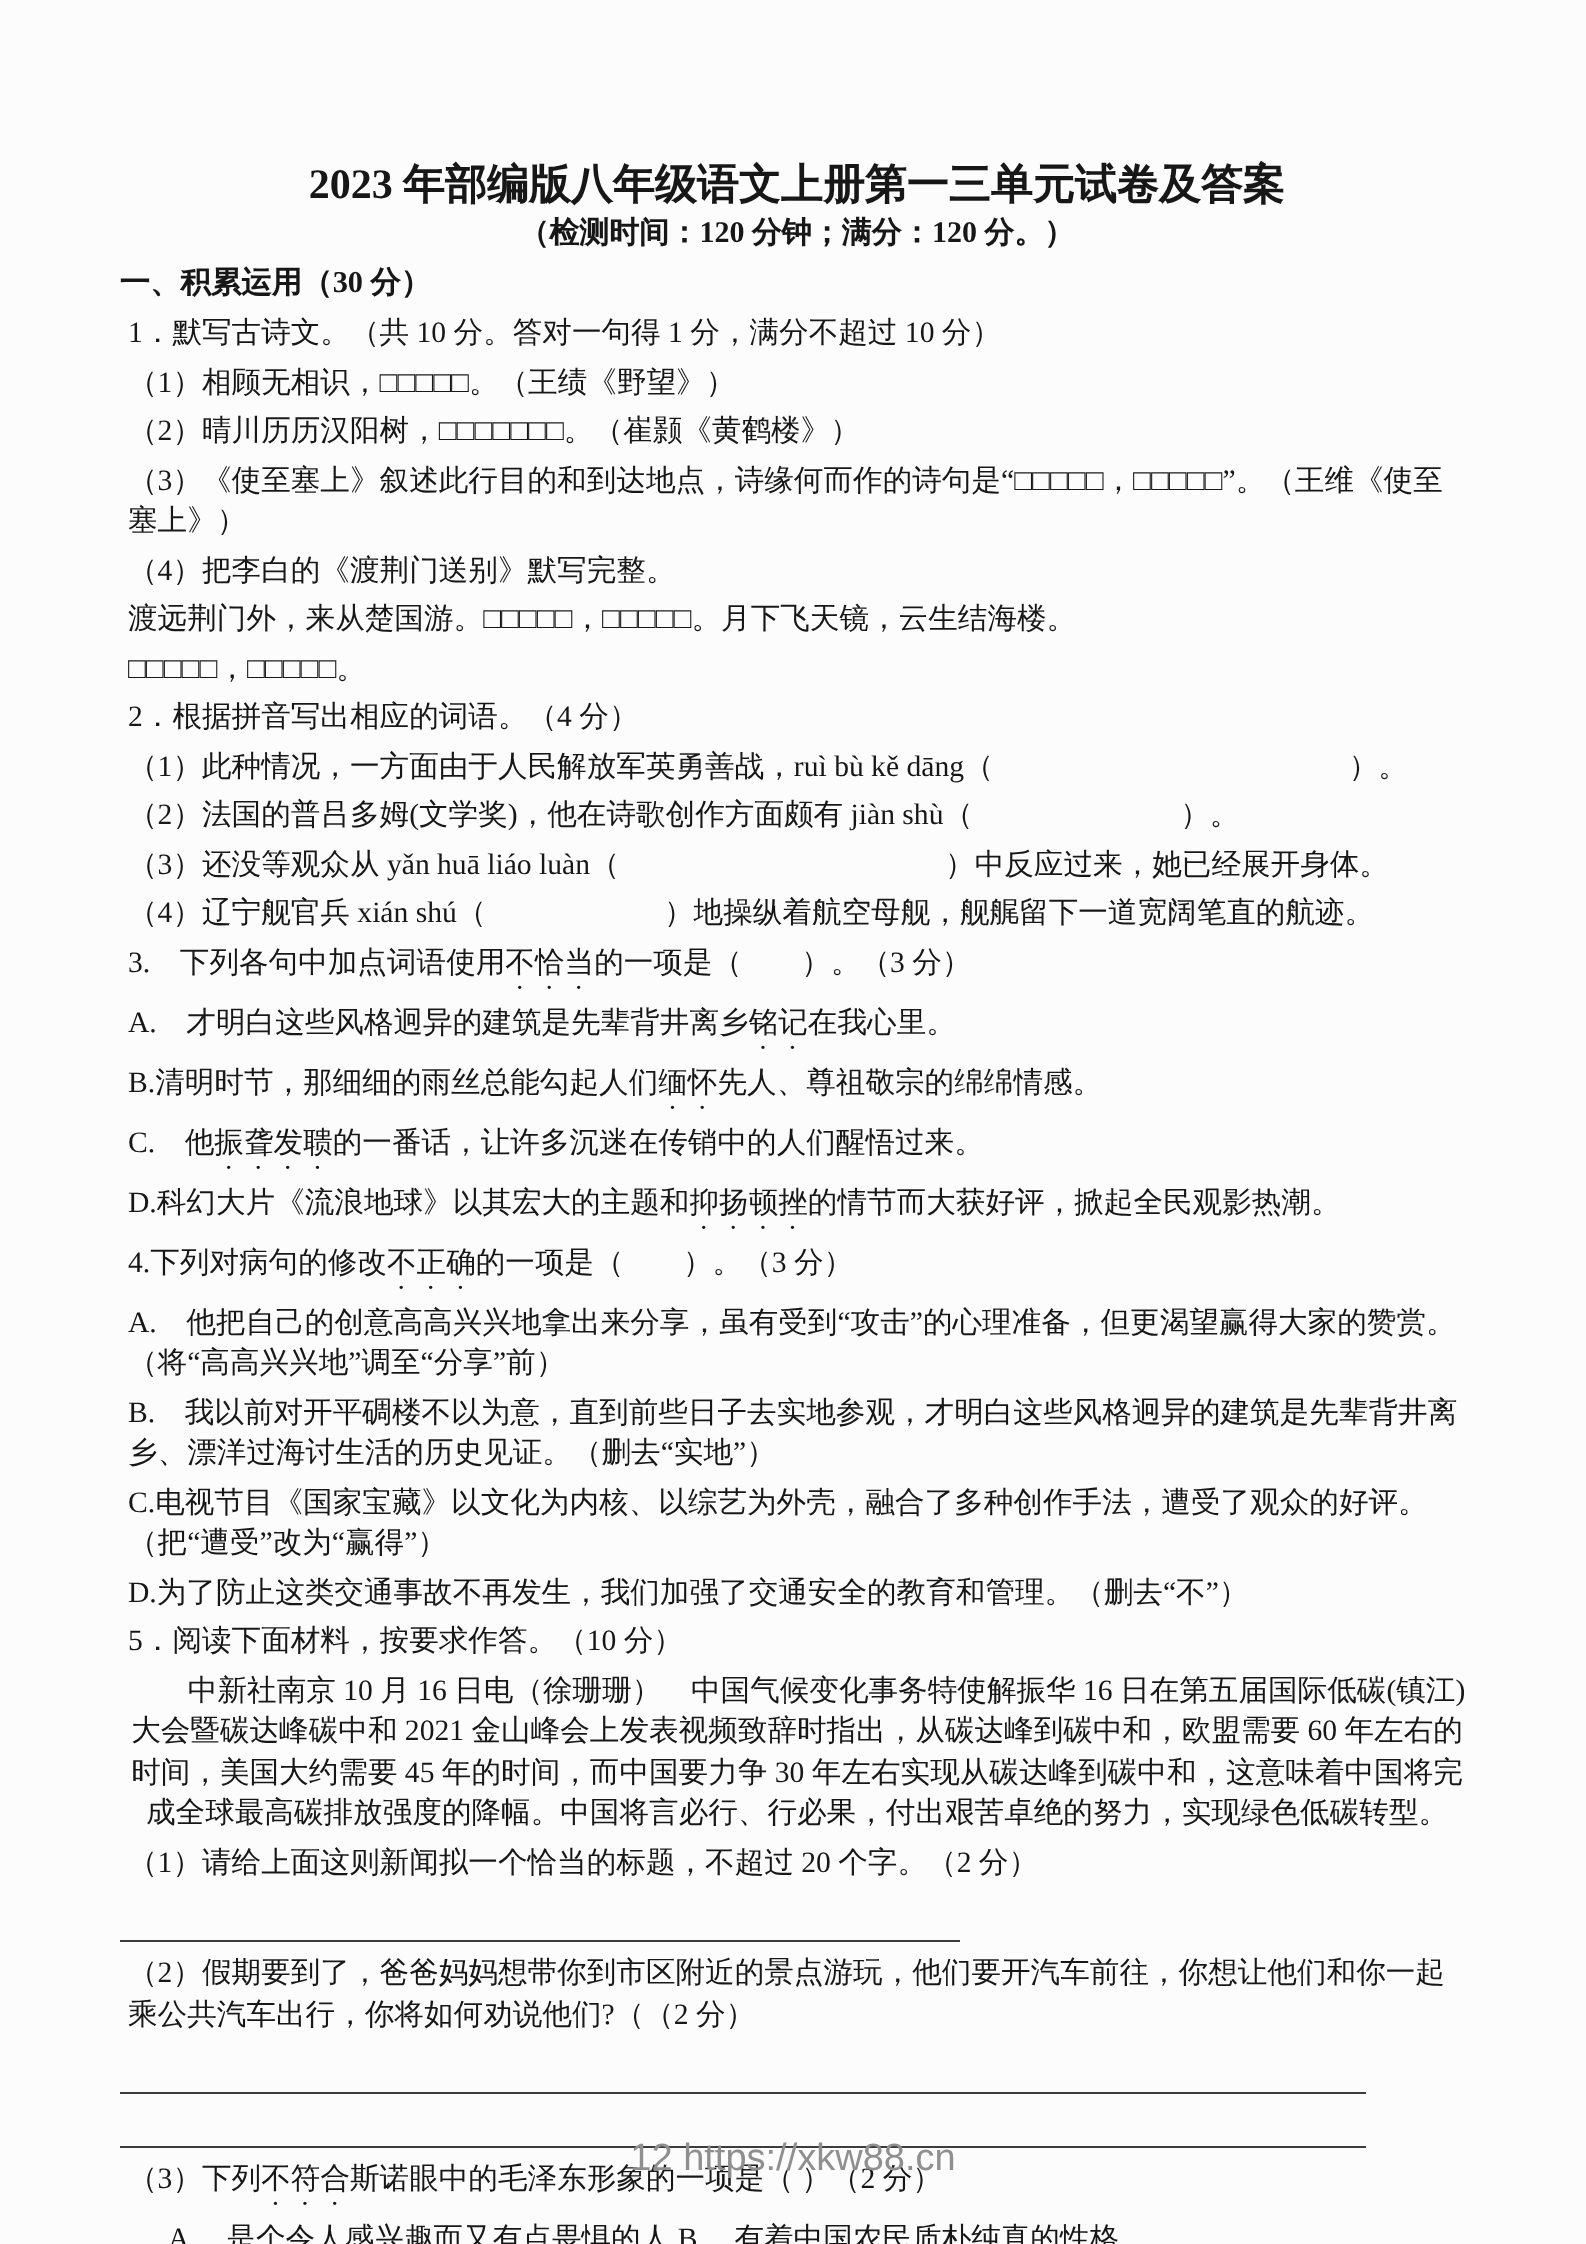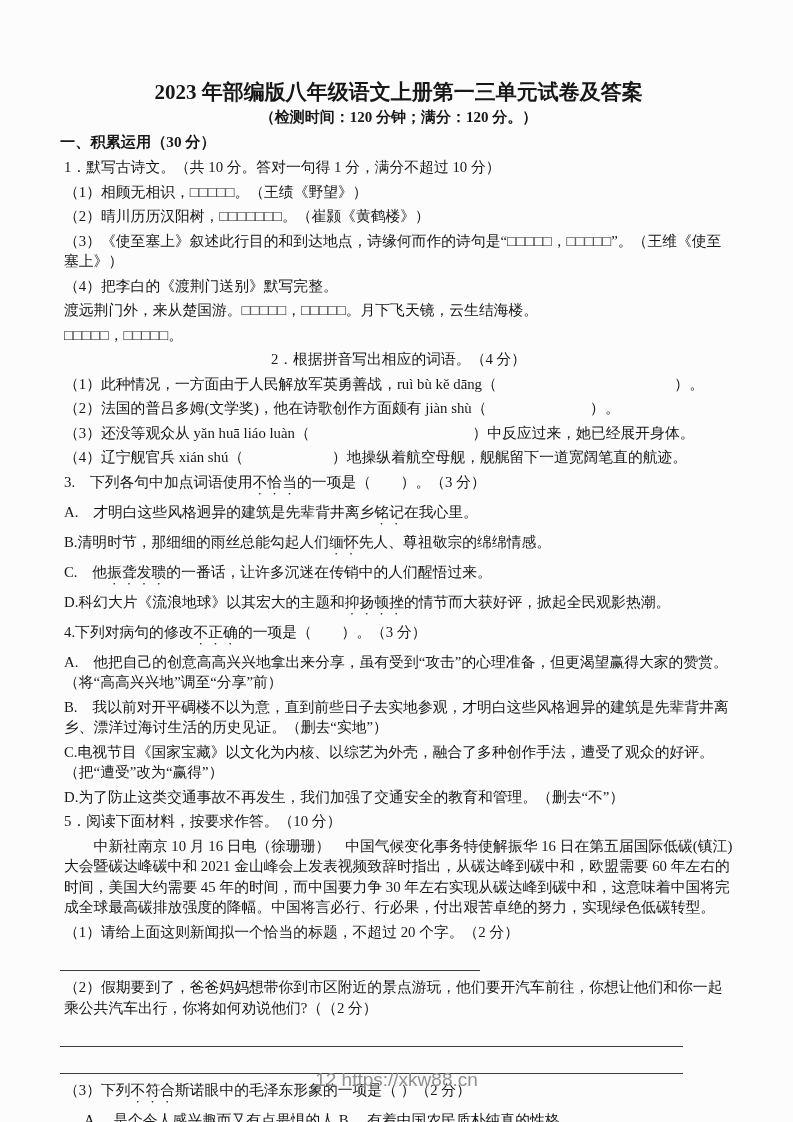--- a/index.html
+++ b/index.html
@@ -8,22 +8,22 @@
     background:#fcfcfc; box-sizing:border-box;
     padding:78px 56px 0 60px;
     font-family:"Liberation Serif","DejaVu Serif",serif;
     font-size:14.8px; line-height:20.5px; color:#171717;
     overflow:hidden;
   }
   .title { margin:0; font-size:21px; line-height:28px; font-weight:bold; text-align:center; }
   .subtitle { font-weight:bold; font-size:15px; line-height:23px; text-align:center; }
   .sec-head { font-weight:bold; font-size:15.2px; line-height:22px; margin-top:2px; }
   p.ln { margin:4px;font-family:Liberation Serif, serif; }
-  .indent2 { text-indent:2em; }
-  .mt1 { margin-top:9px;text-align:center; }
+  .indent2 { text-indent:2em;text-align:center; }
+  .mt1 { margin-top:9px; }
   .mt2 { margin-top:11px; }
   .mt3 { margin-top:12px; }
   .dots {
     -webkit-text-emphasis:filled dot; -webkit-text-emphasis-position:under;
     text-emphasis:filled dot; text-emphasis-position:under right;
   }
   .ans-line { border-bottom:1.3px solid #3c3c3c; height:20px; margin-bottom:6px; }
   .w62 { width:62%; }
   .w92 { width:92%; }
   .ans-gap { margin-top:8px; }

